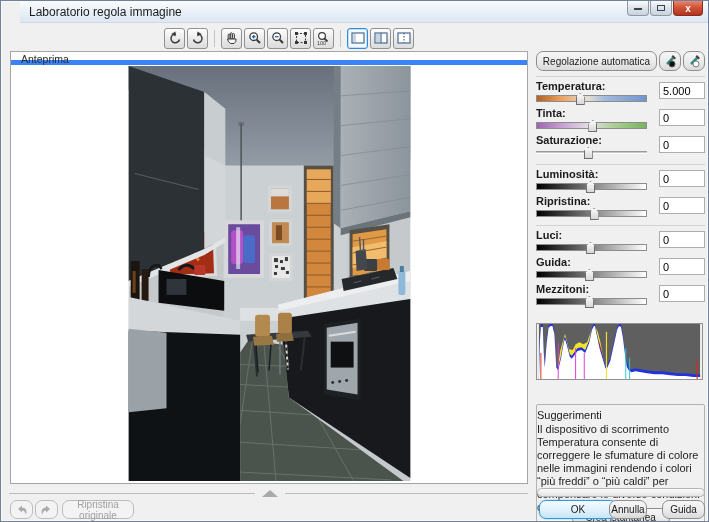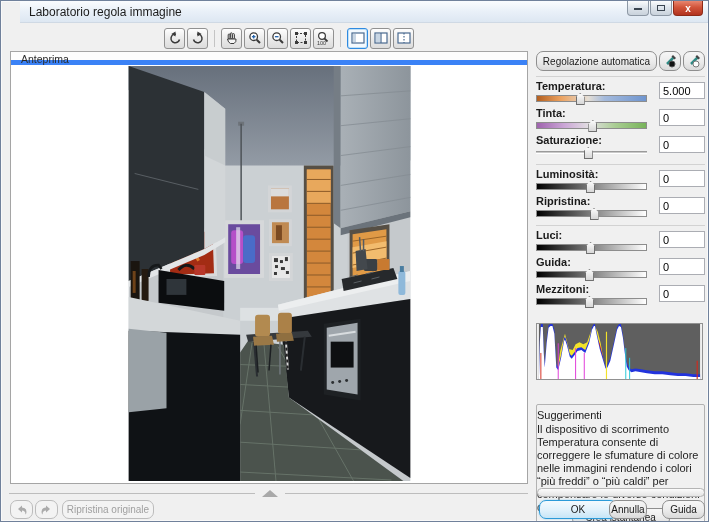--- a/index.html
+++ b/index.html
@@ -125,21 +125,21 @@
   .divider .arrow {
     position:absolute; left:253px; top:0;
     width:0; height:0; border-left:8px solid transparent; border-right:8px solid transparent;
     border-bottom:7px solid #a9a9a9;
   }
   .footer-btn { position:absolute; top:499px; height:19px; }
   .btn.disabled { border-color:#bcbcbc; background:#f3f3f3; color:#9f9f9f; }
   .iconbtn { width:23px; }
   .undo-btn { left:9px; }
   .redo-btn { left:34px; }
-  .restore-btn { left:61px; width:92px; }
+  .restore-btn { left:61px; width:72px; }
   .ok-btn {
     left:538px; width:78px;
     border-color:#2c9ad8;
     background:linear-gradient(#f4fafe,#e0f1fb 55%,#c7e5f7);
     box-shadow:0 0 2px #8ecdf0;
   }
   .cancel-btn { left:608px; width:38px; }
   .help-btn { left:661px; width:43px; }
 </style>
 </head>

